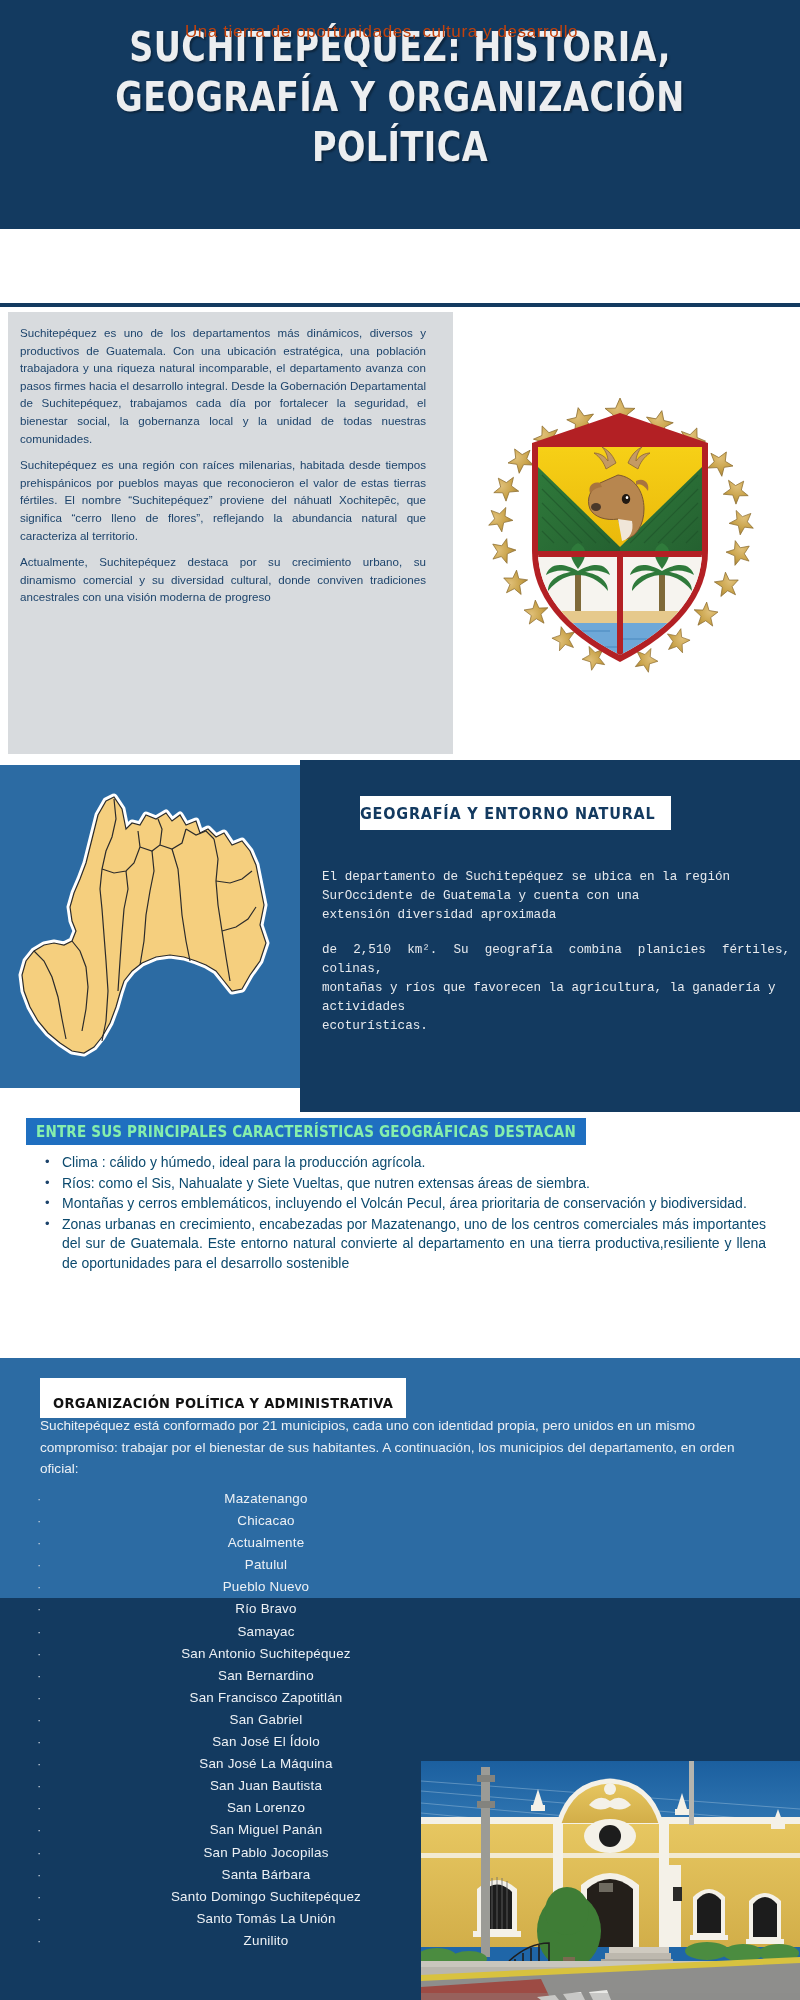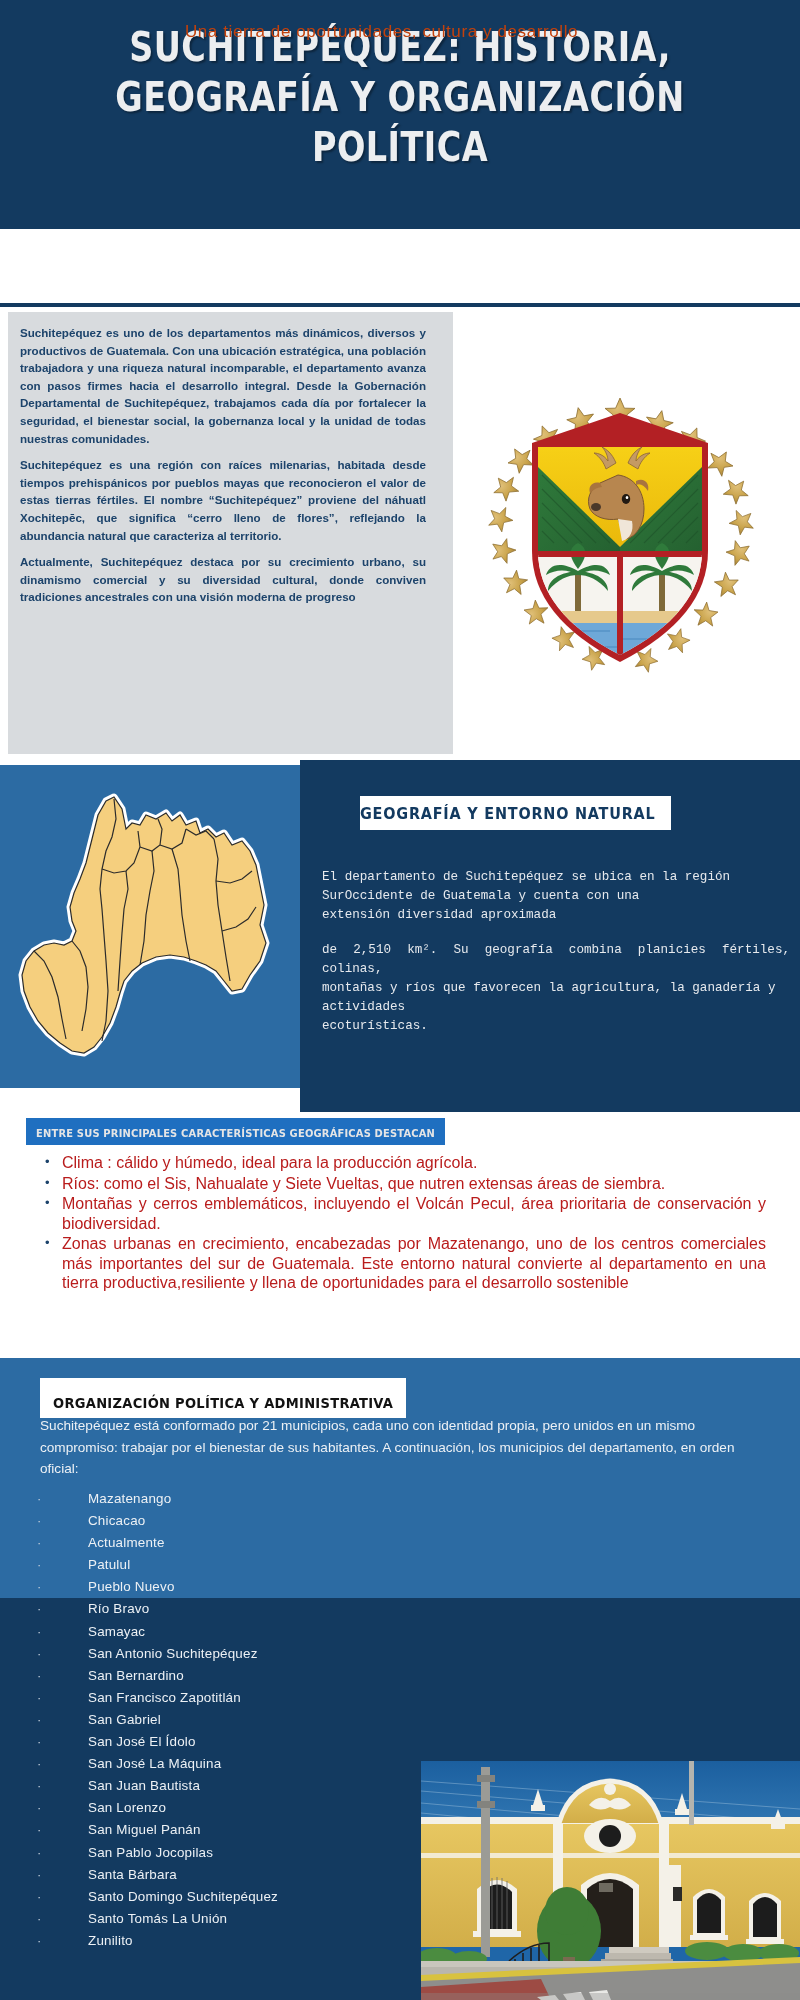--- a/index.html
+++ b/index.html
@@ -62,21 +62,20 @@
     background: #133a60;
   }
 
   
   .intro-box {
     position: absolute;
     left: 8px; top: 312px;
     width: 445px; height: 442px;
     background: #d8dbde;
     padding: 12px 27px 8px 12px;
-    font-weight: bold;
   }
   .intro-box p {
     color: #1c436b;
     font-size: 11.6px;
     line-height: 17.6px;
     text-align: justify;
     margin-bottom: 9px;
   }
   .intro-box p:last-child { margin-bottom: 6px; }
 
@@ -133,37 +132,37 @@
   .geo-body .justify { text-align: justify; text-align-last: justify; margin-top: 16px; }
 
   
   .carac-bar {
     position: absolute;
     left: 26px; top: 1118px;
     background: #1f6fc0;
     padding: 5px 10px 4px 10px;
   }
   .carac-bar span {
-    color: #e5e5e5;
+    color: #86efac;
     font-family: "DejaVu Sans Condensed", "Liberation Sans Narrow", "Liberation Sans", sans-serif;
     font-weight: 700;
-    font-size: 11px;
+    font-size: 15px;
     letter-spacing: 0.2px;
     white-space: nowrap;
   }
   .carac-list {
     position: absolute;
     left: 38px; top: 1153px;
     width: 728px;
   }
   .carac-list li {
     list-style: none;
     position: relative;
-    color: #b91c1c;
-    font-size: 16px;
+    color: #0c4a6e;
+    font-size: 14px;
     line-height: 19.5px;
     padding-left: 24px;
     margin-bottom: 1px;
     text-align: justify;
   }
   .carac-list li::before {
     content: "•";
     position: absolute;
     left: 7px; top: -1px;
     font-size: 13px;
@@ -202,20 +201,21 @@
     left: 40px; top: 1415px;
     width: 725px;
     color: #edf1f5;
     font-size: 13.6px;
     line-height: 21.5px;
   }
   .muni-list {
     position: absolute;
     left: 24px; top: 1488px;
     width: 420px;
+    text-align: center;
   }
   .muni-list li {
     list-style: none;
     position: relative;
     height: 22.1px;
     line-height: 22.1px;
     padding-left: 64px;
     color: #edf1f5;
     font-size: 13.4px;
     letter-spacing: 0.2px;

